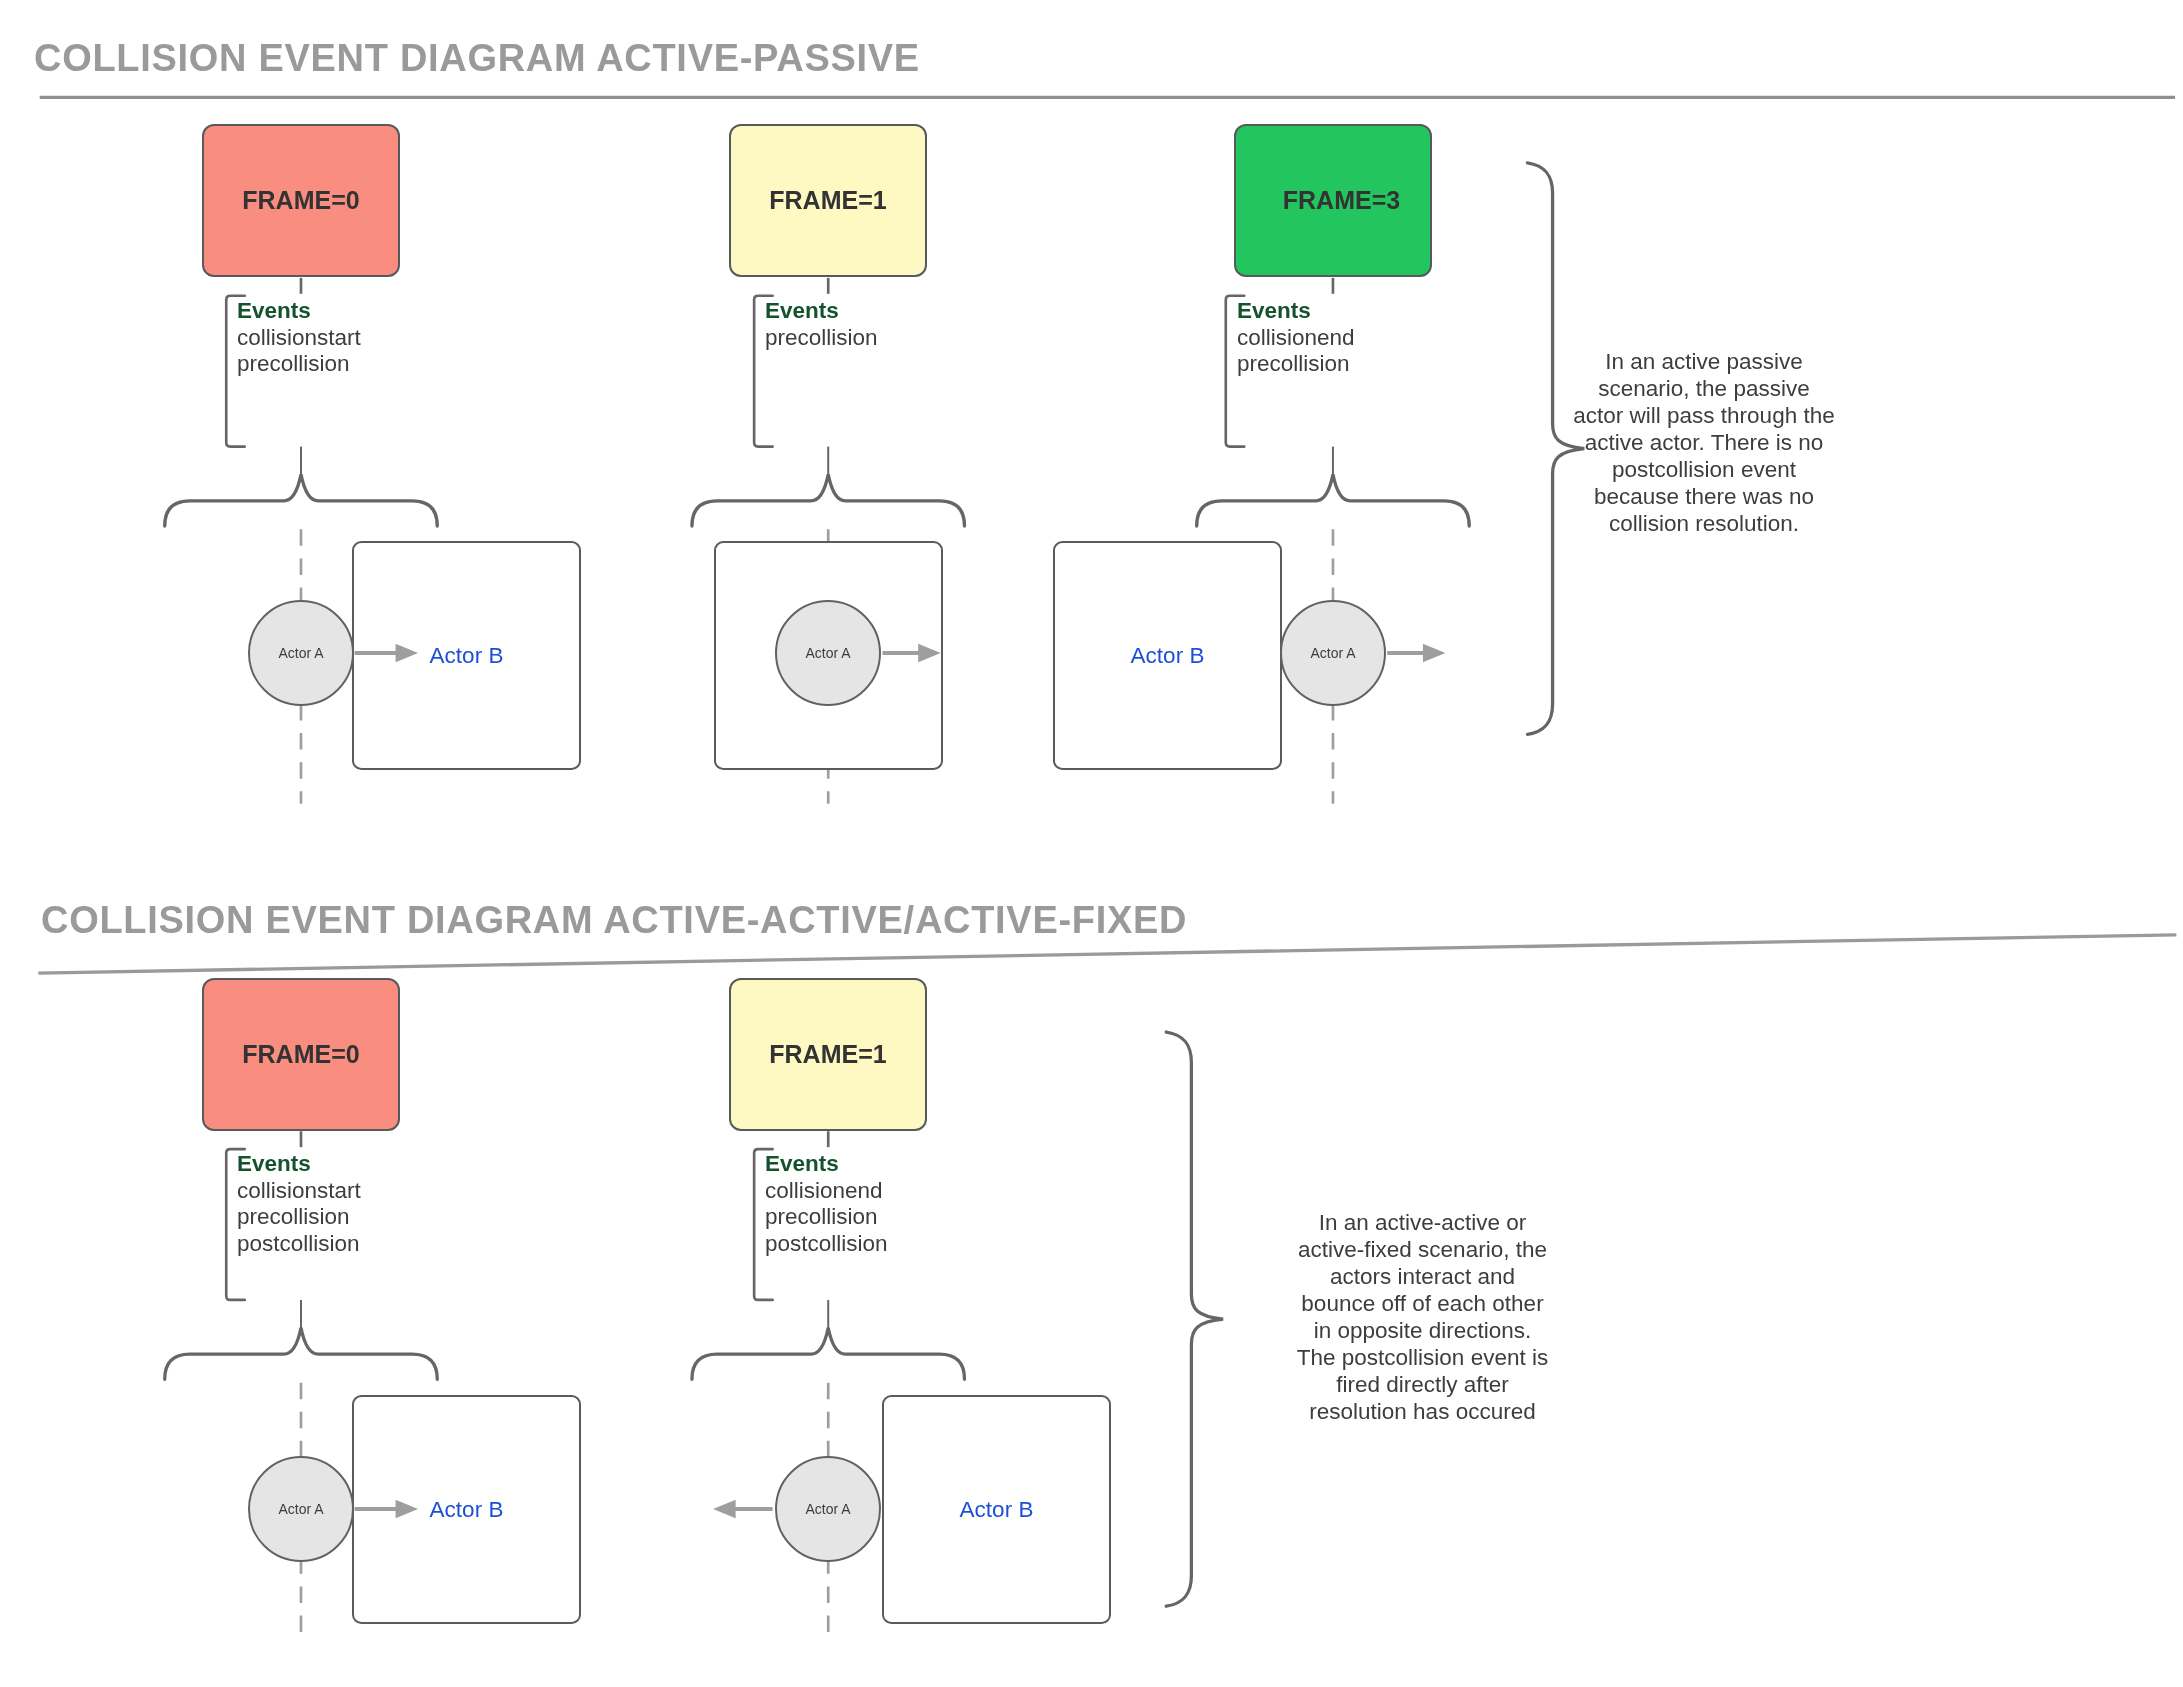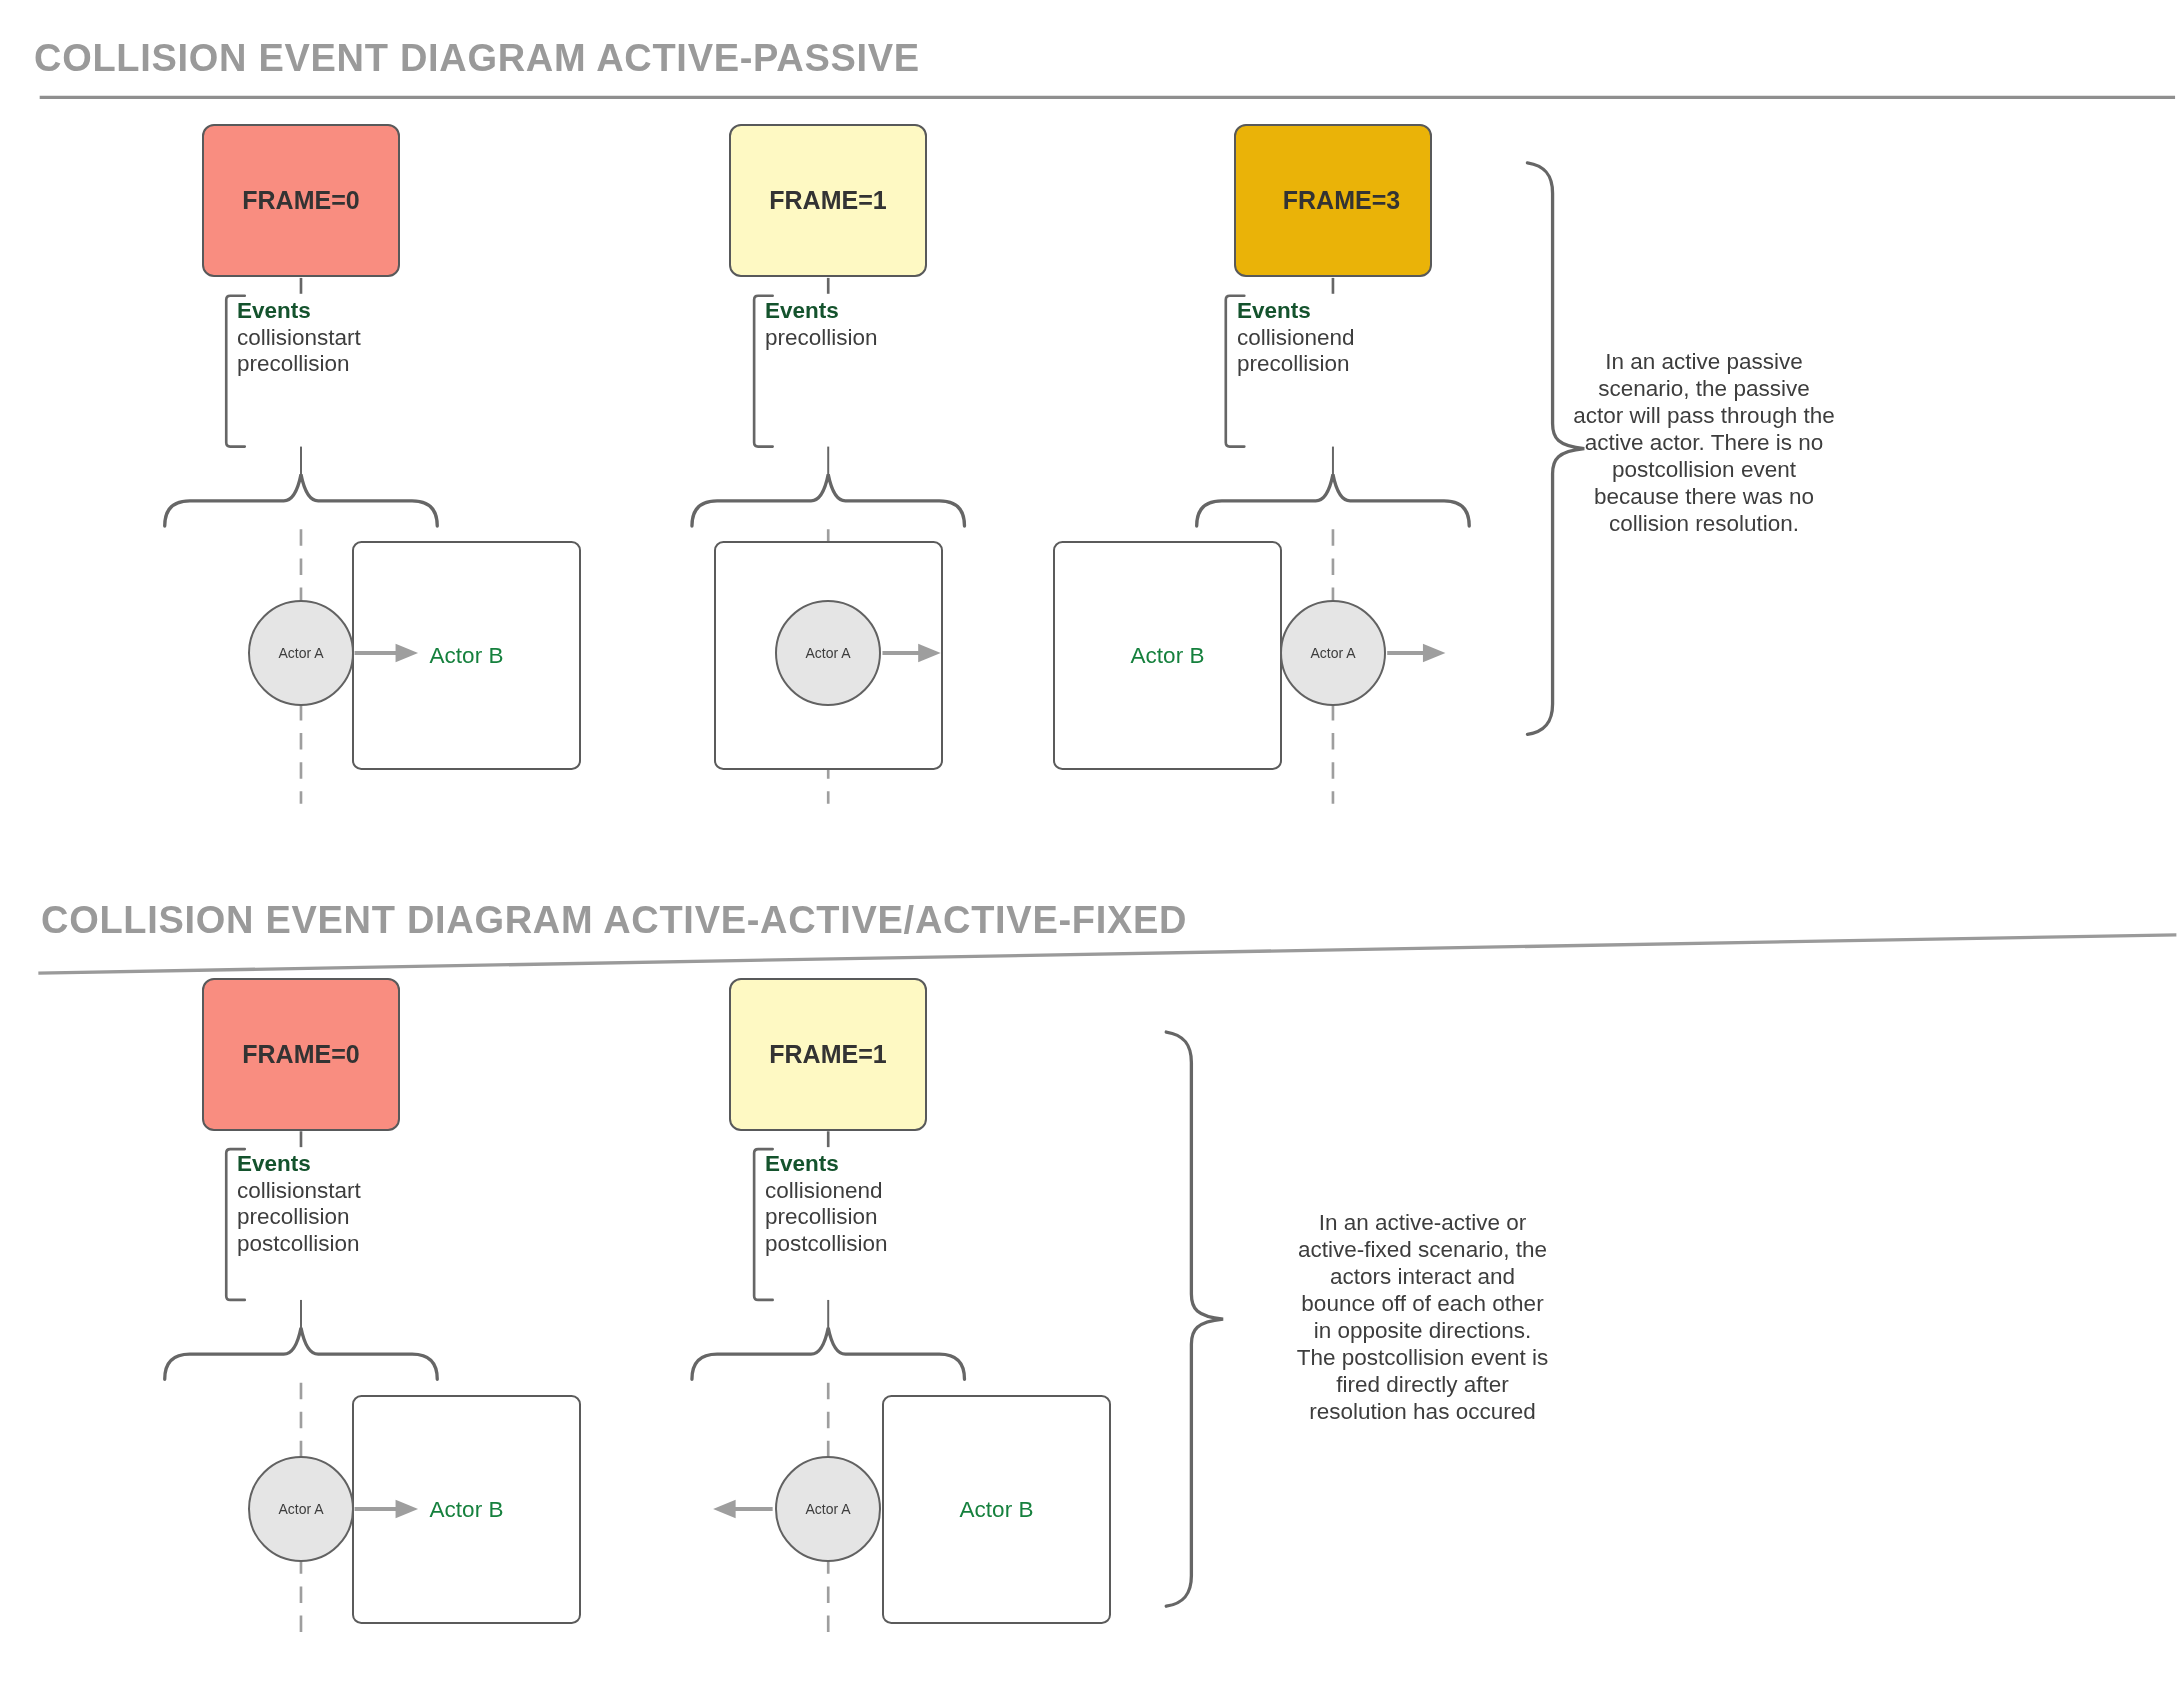--- a/index.html
+++ b/index.html
@@ -13,30 +13,30 @@
     color:#9A9A9A;letter-spacing:0.7px;white-space:nowrap;
   }
   .frame-box{
     position:absolute;width:198px;height:153px;box-sizing:border-box;
     border:2.6px solid #58595A;border-radius:12px;
     display:flex;align-items:center;justify-content:center;
     font-weight:bold;font-size:25px;color:#333333;
   }
   .fill-red{background:#F98D80;}
   .fill-green{background:#fef9c3;}
-  .fill-blue{background:#eab308;padding-left:17px;}
+  .fill-blue{background:#22c55e;padding-left:17px;}
   .events{
     position:absolute;width:218px;font-size:22.5px;line-height:26.5px;color:#3D3D3D;
   }
   .events .hd{font-weight:bold;color:#14532d;}
   .actor-square{
     position:absolute;width:229px;height:229px;box-sizing:border-box;
     border:2.6px solid #5B5B5B;border-radius:9.3px;background:#ffffff;
     display:flex;align-items:center;justify-content:center;
-    font-size:22.5px;color:#15803d;
+    font-size:22.5px;color:#1d4ed8;
   }
   .actor-circle{
     position:absolute;width:106px;height:106px;box-sizing:border-box;
     border:2.6px solid #626262;border-radius:50%;background:#e5e5e5;
     display:flex;align-items:center;justify-content:center;
     font-size:14px;line-height:26.5px;color:#3D3D3D;text-align:center;
   }
   .actor-circle .lbl{width:64px;}
   .annotation{
     position:absolute;text-align:center;font-size:22.5px;line-height:27px;

